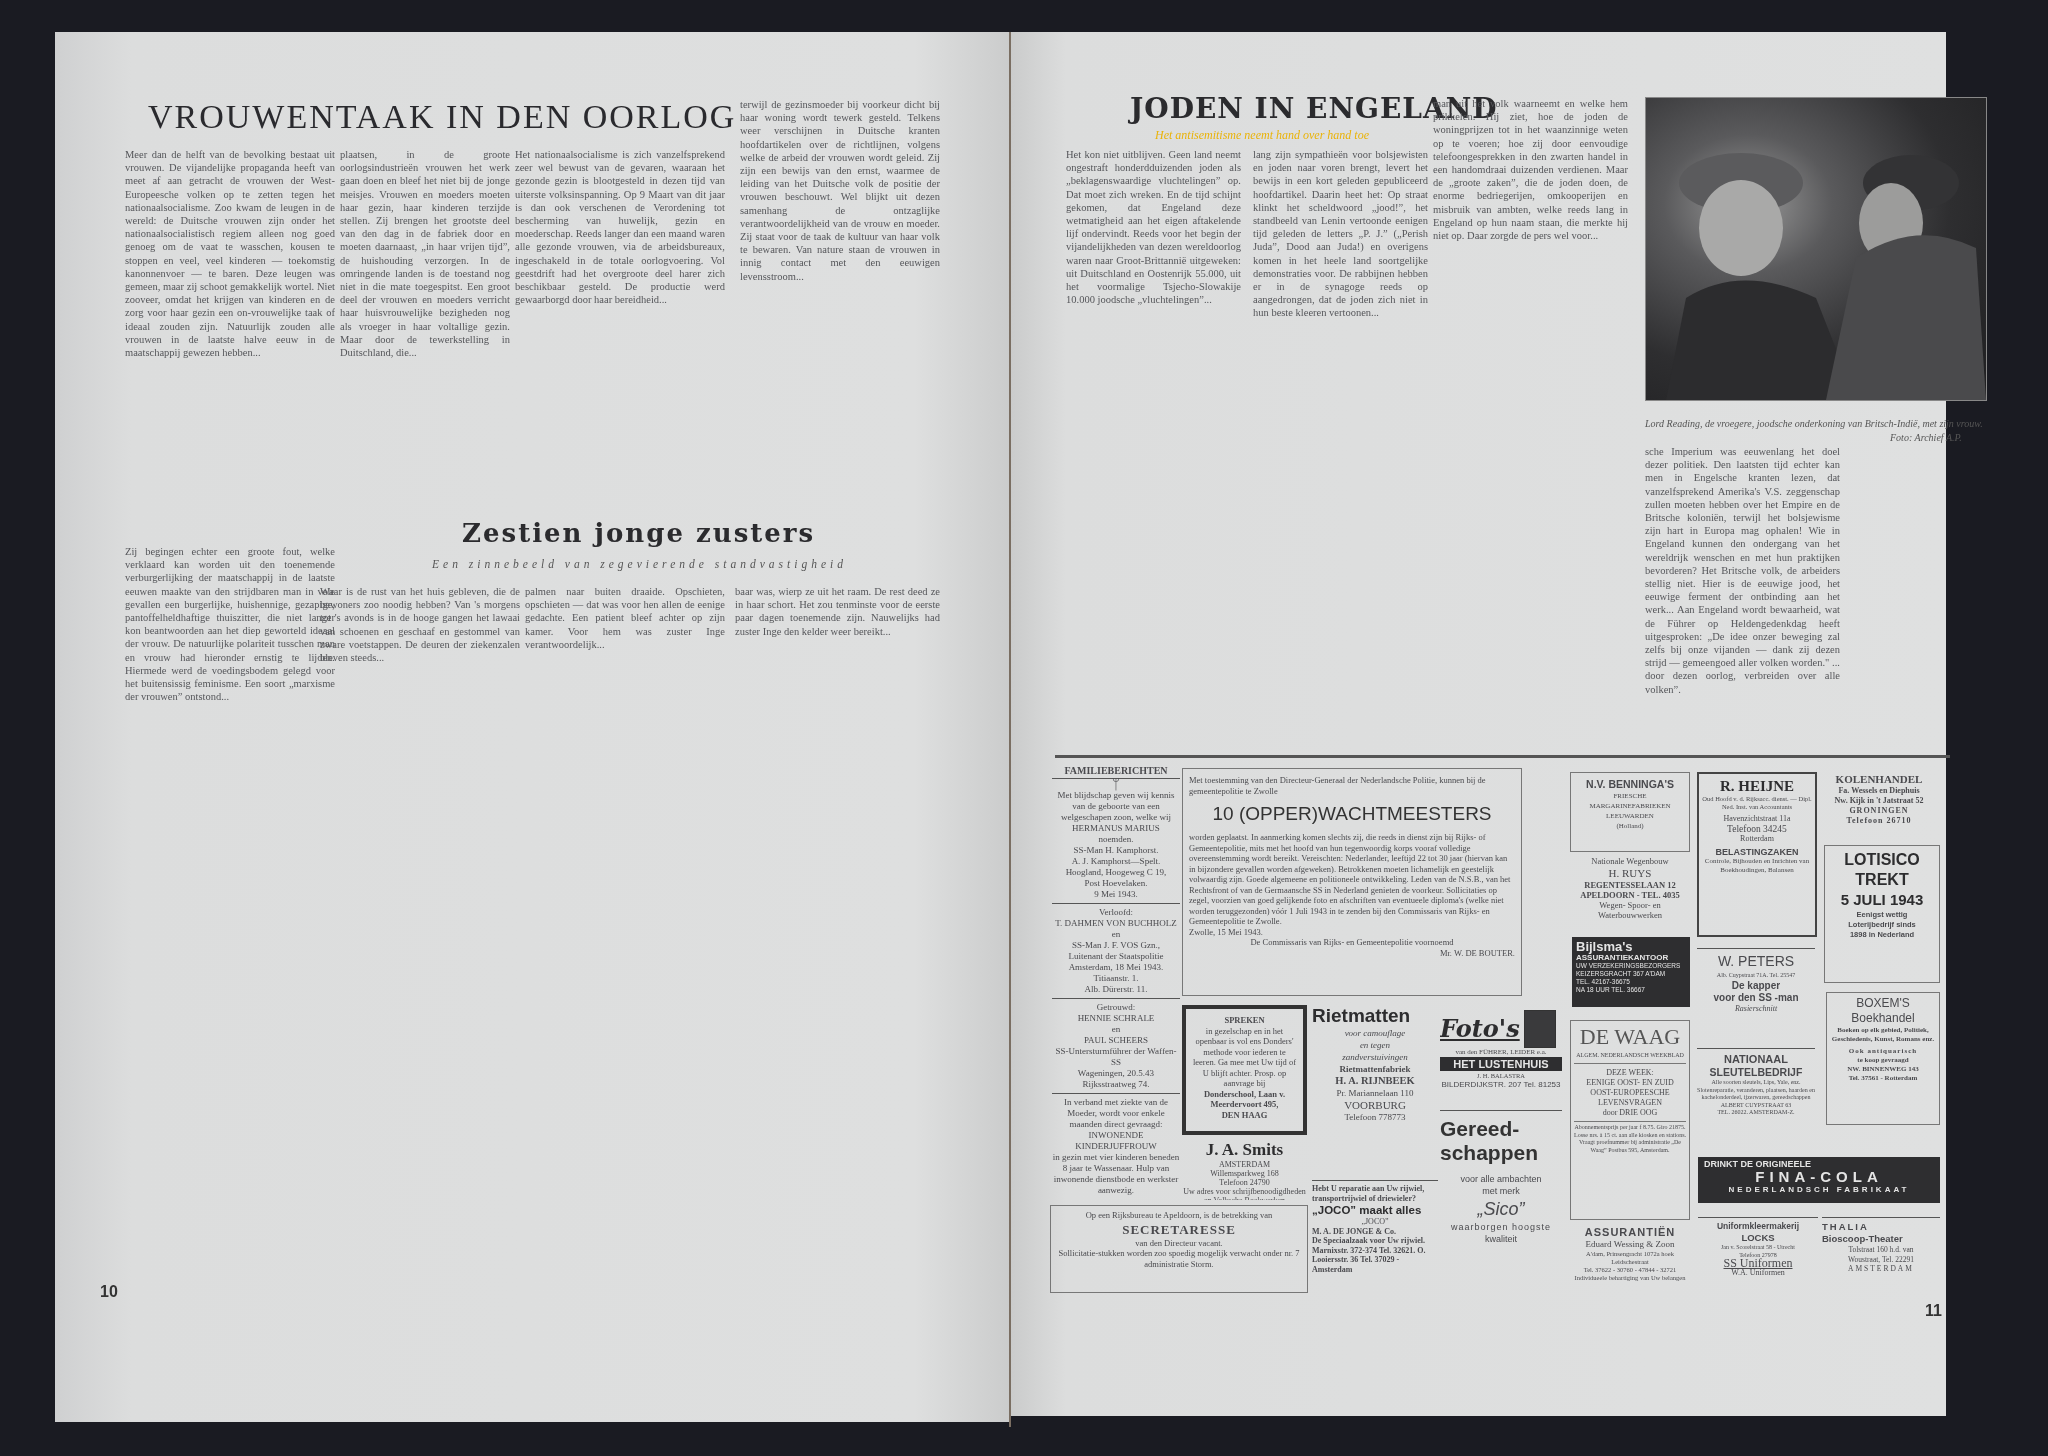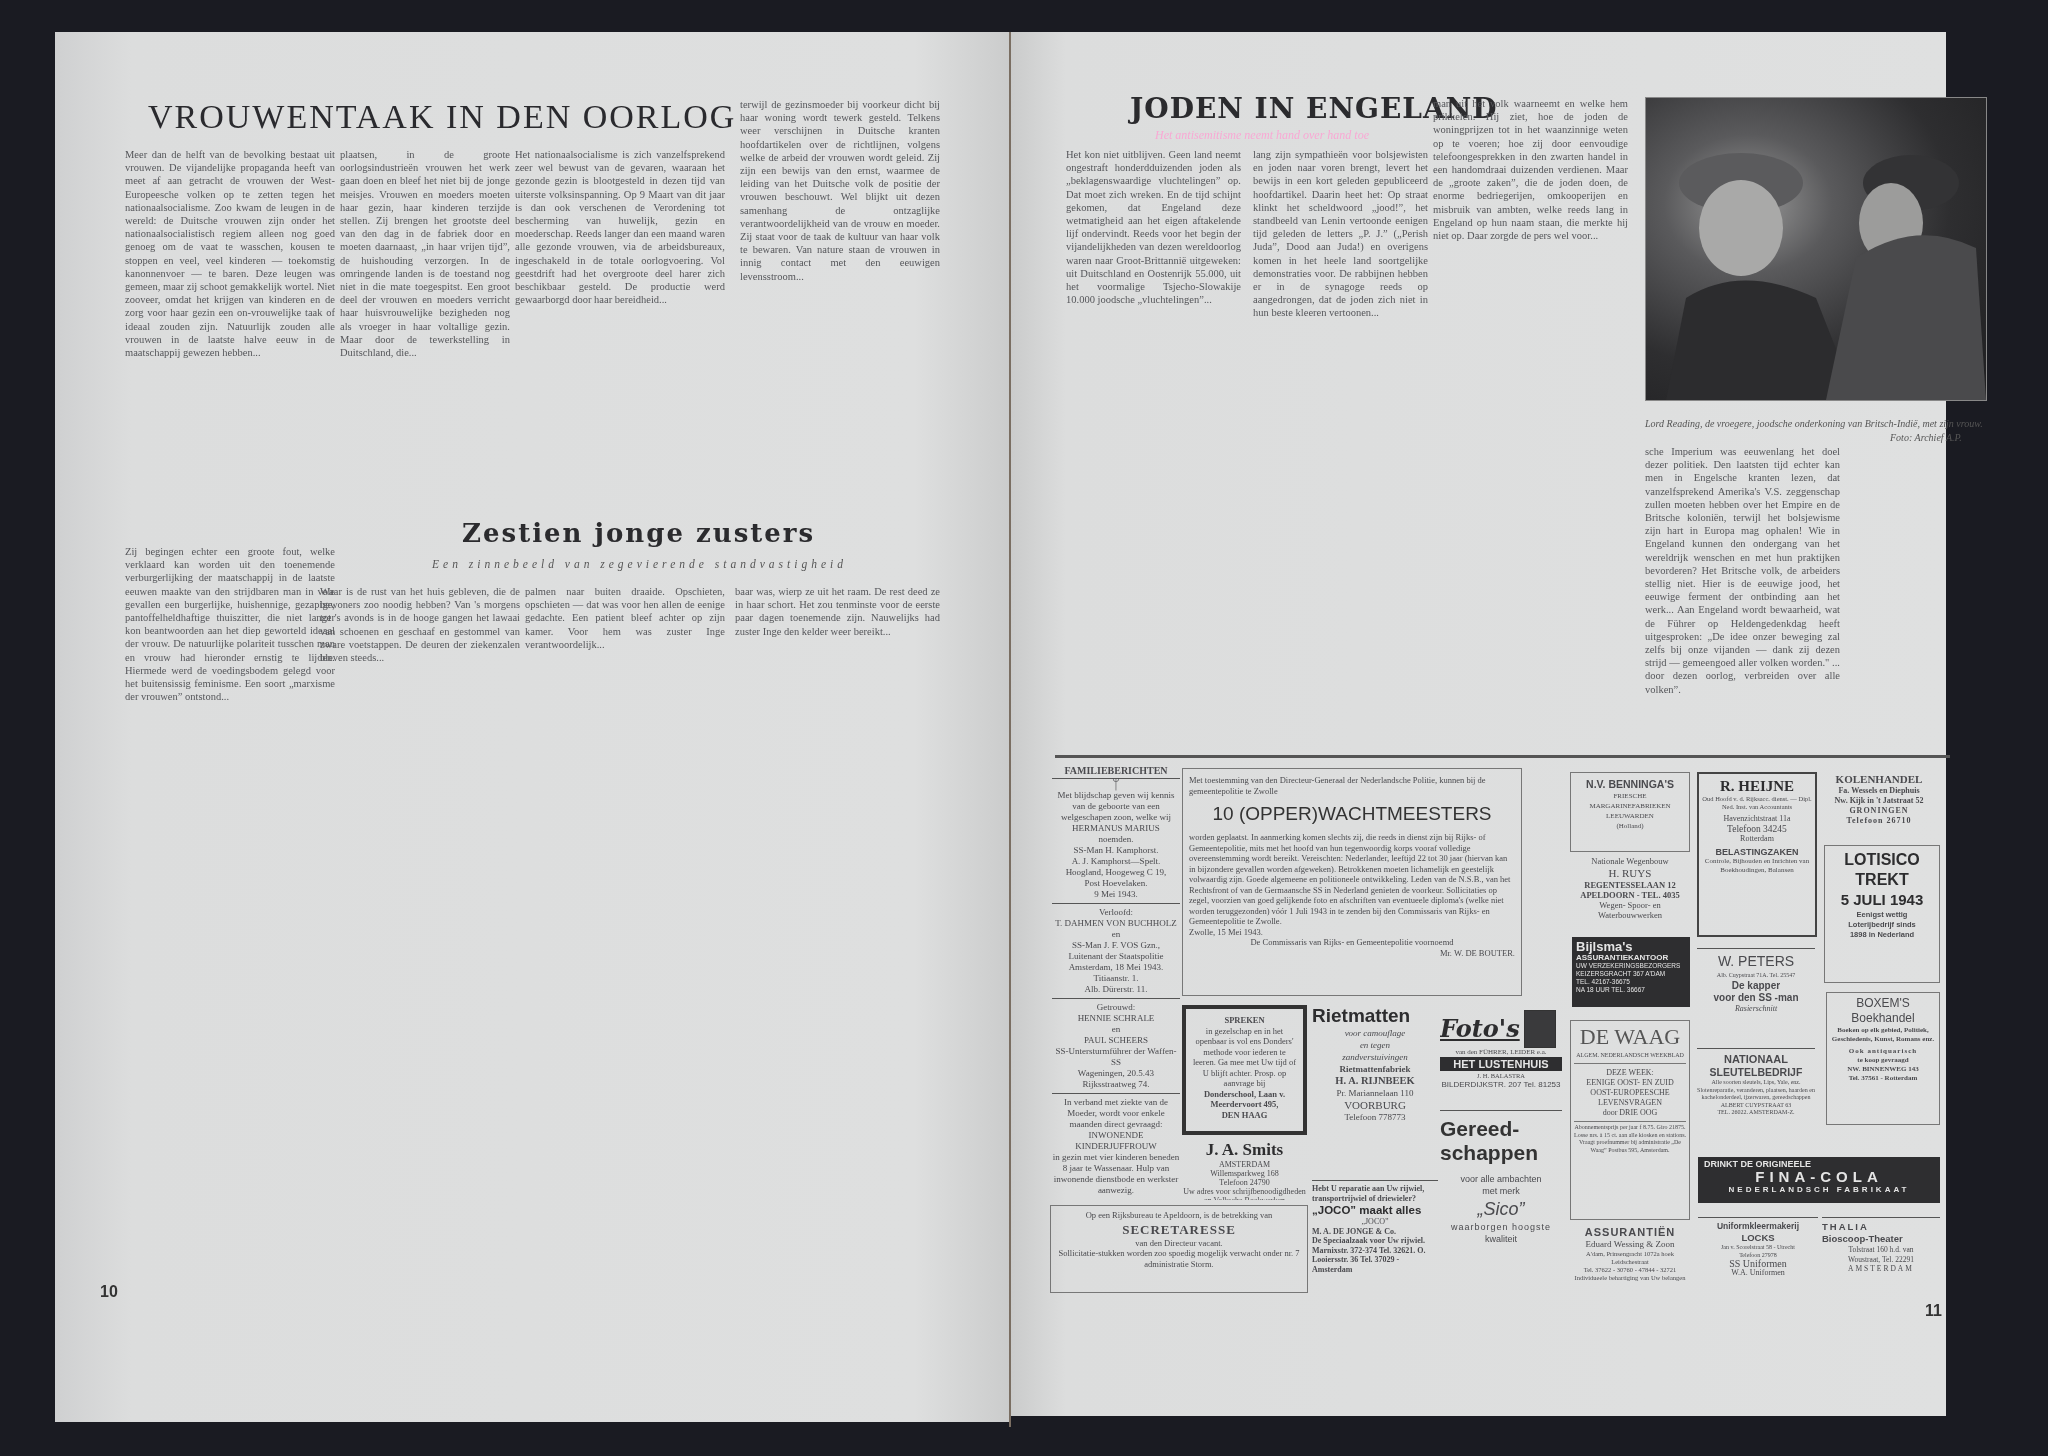--- a/index.html
+++ b/index.html
@@ -5,21 +5,21 @@
   html,body{margin:0;padding:0;}
   body{width:2048px;height:1456px;background:#1a1b22;position:relative;overflow:hidden;font-family:"Liberation Serif","DejaVu Serif",serif;color:#3d3d40;}
   .page{position:absolute;top:32px;background:#d9dadb;}
   .page-left{left:55px;width:955px;height:1390px;background:linear-gradient(90deg,#cfd0d1 0%,#dcdddd 8%,#dedfdf 90%,#cbcccc 100%);}
   .page-right{left:1010px;width:936px;height:1384px;background:linear-gradient(90deg,#cacbcb 0%,#dcdddd 6%,#dfe0e0 100%);}
   .fold{position:absolute;left:1009px;top:32px;width:2px;height:1395px;background:#7a6e62;}
   .abs{position:absolute;}
   .col{position:absolute;font-size:10.5px;line-height:13.2px;text-align:justify;color:#55565a;overflow:hidden;}
   .h-vrouw{font-family:"Liberation Serif",serif;font-size:34px;letter-spacing:2px;color:#2a2a2e;font-weight:normal;}
   .h-joden{font-family:"DejaVu Serif",serif;font-size:28px;font-weight:bold;color:#2b2b2e;letter-spacing:1px;}
-  .sub-it{font-style:italic;font-size:12px;color:#f9a8d4;text-align:right;}
+  .sub-it{font-style:italic;font-size:12px;color:#eab308;text-align:right;}
   .h-zestien{font-family:"DejaVu Serif",serif;font-size:26px;font-weight:bold;letter-spacing:2px;color:#2b2b2e;}
   .sub-spaced{font-style:italic;font-size:11.5px;letter-spacing:4px;color:#555;}
   .pagenum{font-family:"Liberation Sans",sans-serif;font-weight:bold;font-size:16px;color:#333;}
   .photo{position:absolute;left:1645px;top:97px;width:340px;height:302px;background:radial-gradient(ellipse at 30% 35%,#9a9a9a 0%,#5a5a5c 25%,#2e2e30 60%,#1e1e20 100%);border:1px solid #888;overflow:hidden;}
   .caption{position:absolute;font-style:italic;font-size:10px;color:#555;}
   .adbox{position:absolute;border:1px solid #777;box-sizing:border-box;text-align:center;color:#4a4a4e;overflow:hidden;}
   .adnb{position:absolute;text-align:center;color:#4a4a4e;overflow:hidden;}
   .sans{font-family:"Liberation Sans","DejaVu Sans",sans-serif;}
   .big{font-weight:bold;}
   .rule{position:absolute;background:#555;}
@@ -278,21 +278,21 @@
   <div class="big" style="font-size:9px;">DRINKT DE ORIGINEELE</div>
   <div class="big" style="font-size:15px;line-height:16px;letter-spacing:5px;text-align:center;">FINA-COLA</div>
   <div class="big" style="letter-spacing:3px;text-align:center;">NEDERLANDSCH FABRIKAAT</div>
 </div>
 
 <div class="adnb" style="left:1698px;top:1217px;width:120px;height:70px;font-size:6px;line-height:7.5px;border-top:1px solid #555;padding-top:3px;">
   <div class="sans big" style="font-size:8.5px;line-height:11px;">Uniformkleermakerij</div>
   <div class="sans big" style="font-size:9.5px;line-height:12px;">LOCKS</div>
   <div>Jan v. Scorelstraat 58 - Utrecht</div>
   <div>Telefoon 27978</div>
-  <div style="font-size:10px;line-height:9px;">SS Uniformen</div>
+  <div style="font-size:12px;line-height:9px;text-decoration:underline;">SS Uniformen</div>
   <div style="font-size:8px;line-height:9px;">W.A. Uniformen</div>
 </div>
 
 <div class="adnb" style="left:1822px;top:1217px;width:118px;height:66px;font-size:7.5px;line-height:9.5px;border-top:1px solid #555;padding-top:3px;text-align:left;">
   <div class="sans big" style="font-size:9.5px;line-height:12px;letter-spacing:2px;">THALIA</div>
   <div class="sans big" style="font-size:9.5px;line-height:12px;">Bioscoop-Theater</div>
   <div style="text-align:center;">Tolstraat 160 h.d. van</div>
   <div style="text-align:center;">Woustraat, Tel. 22291</div>
   <div style="text-align:center;letter-spacing:2px;">AMSTERDAM</div>
 </div>

